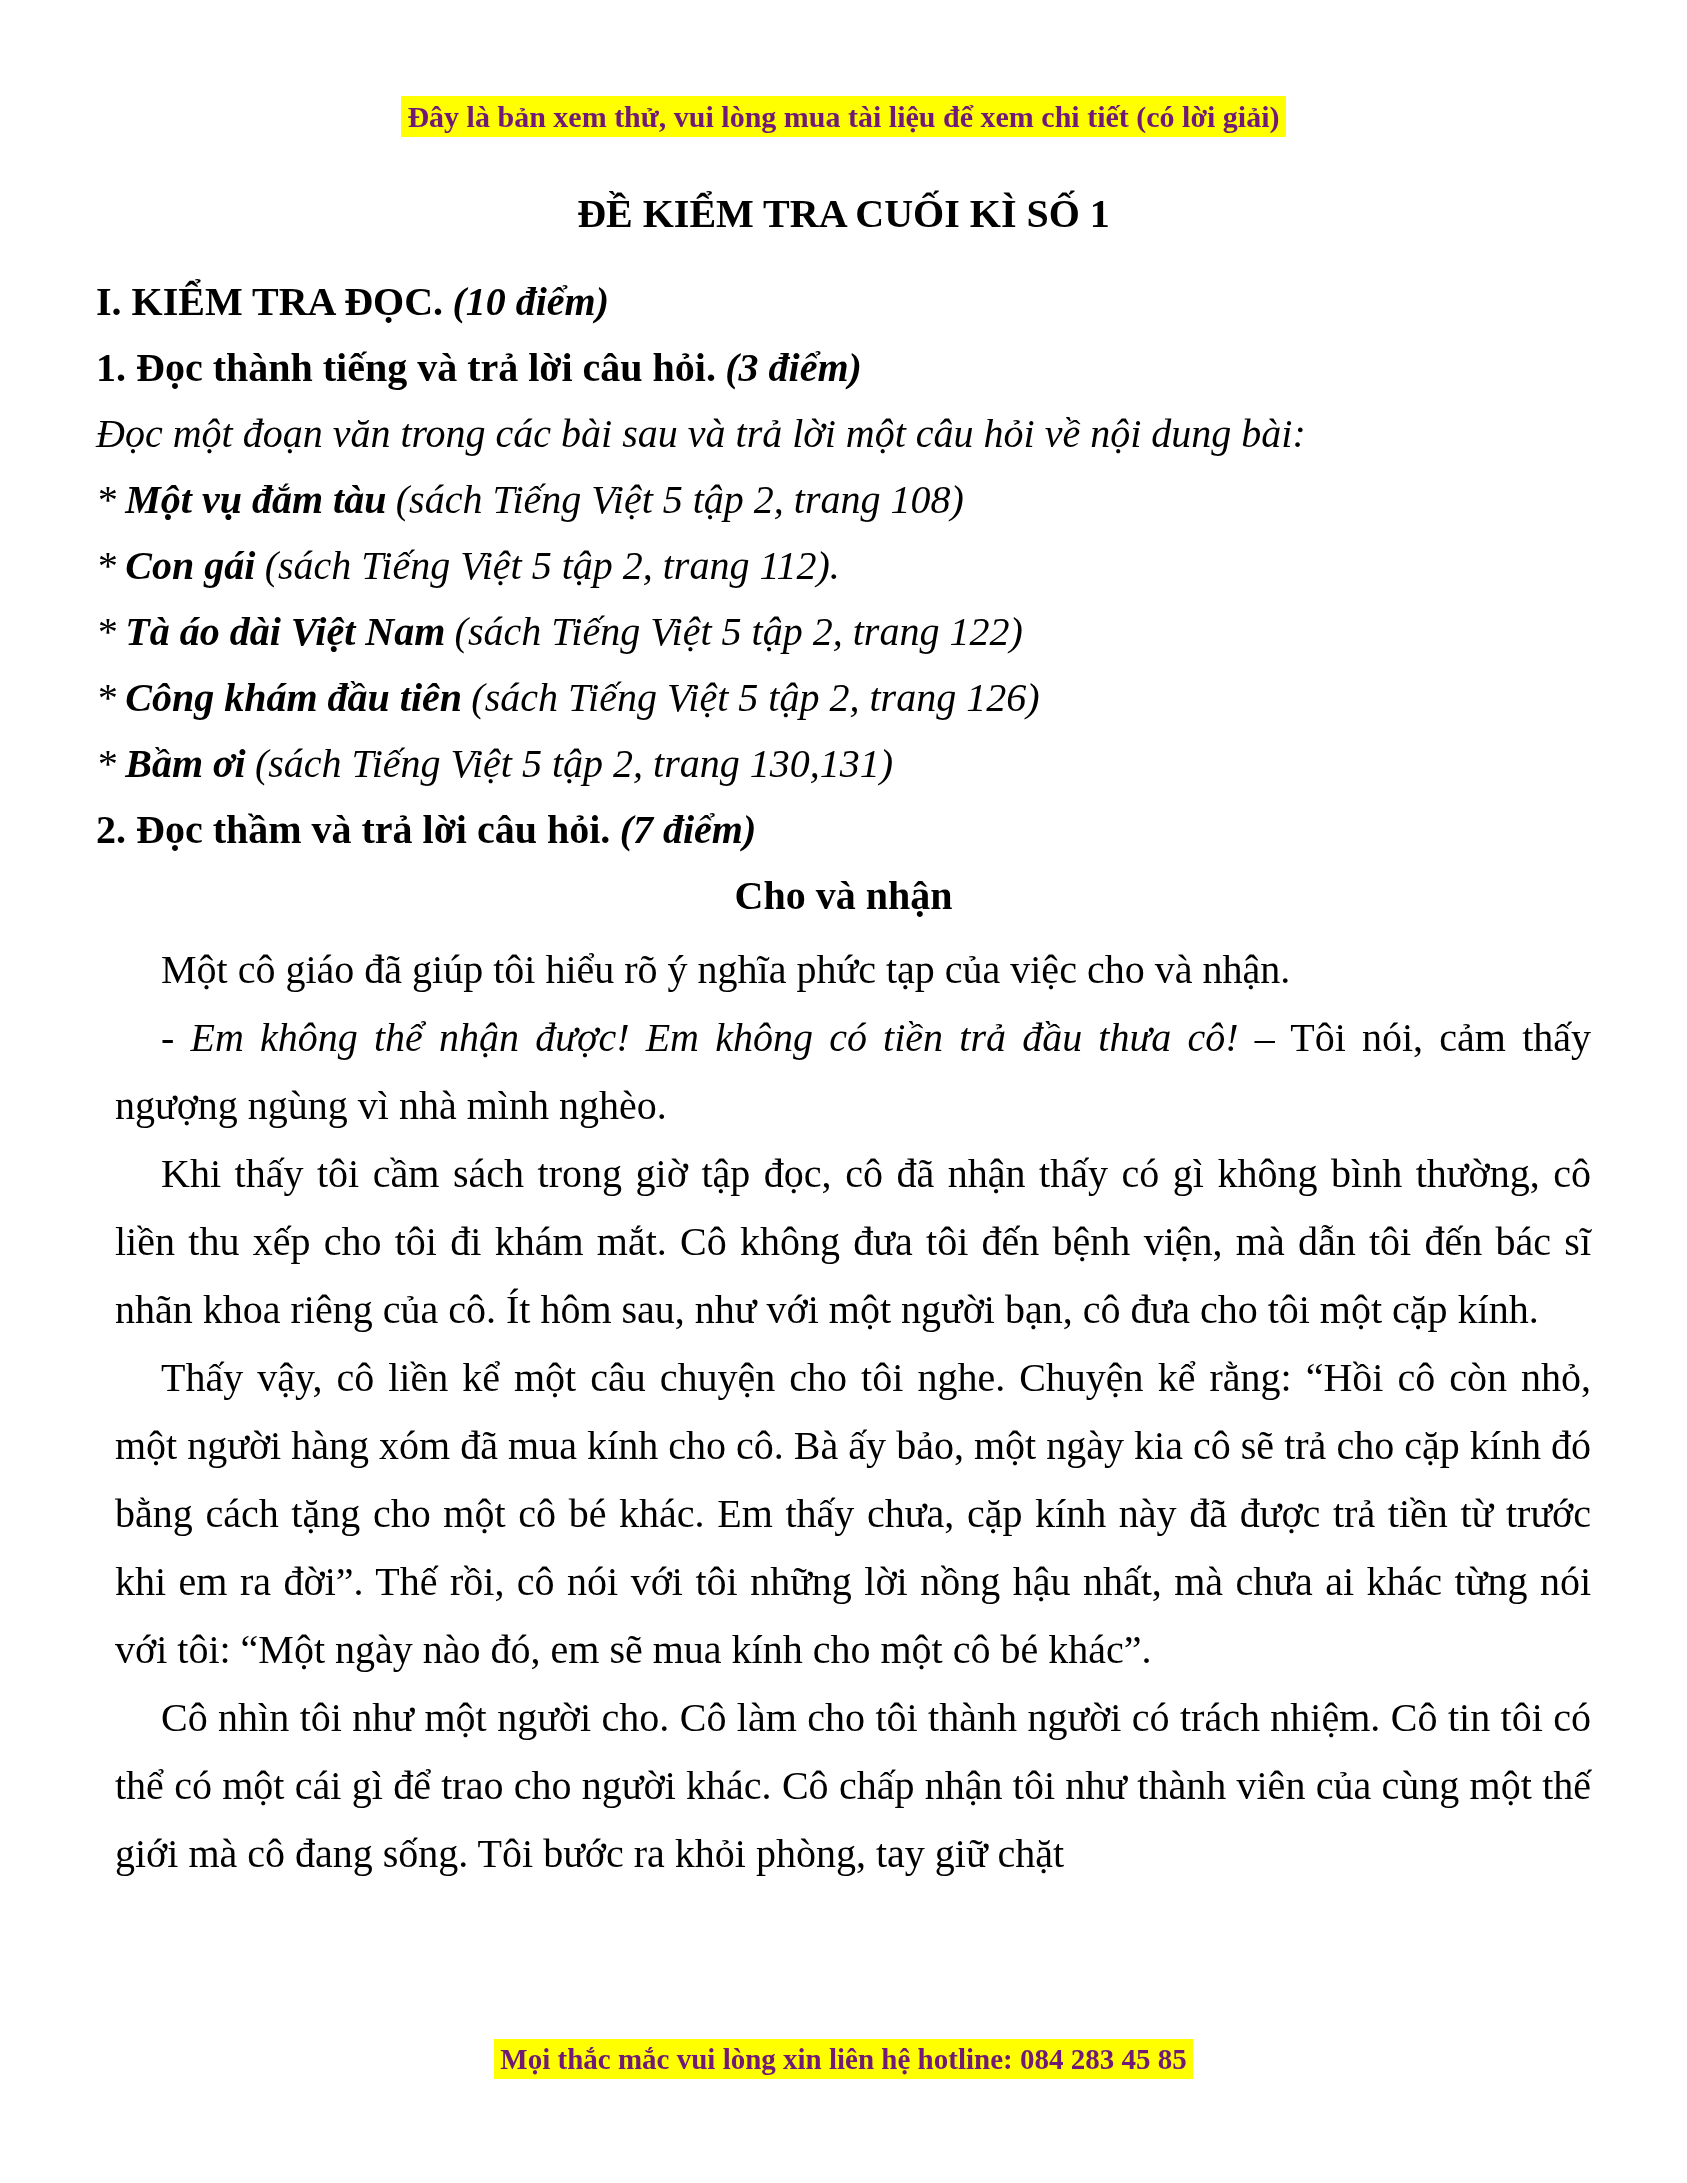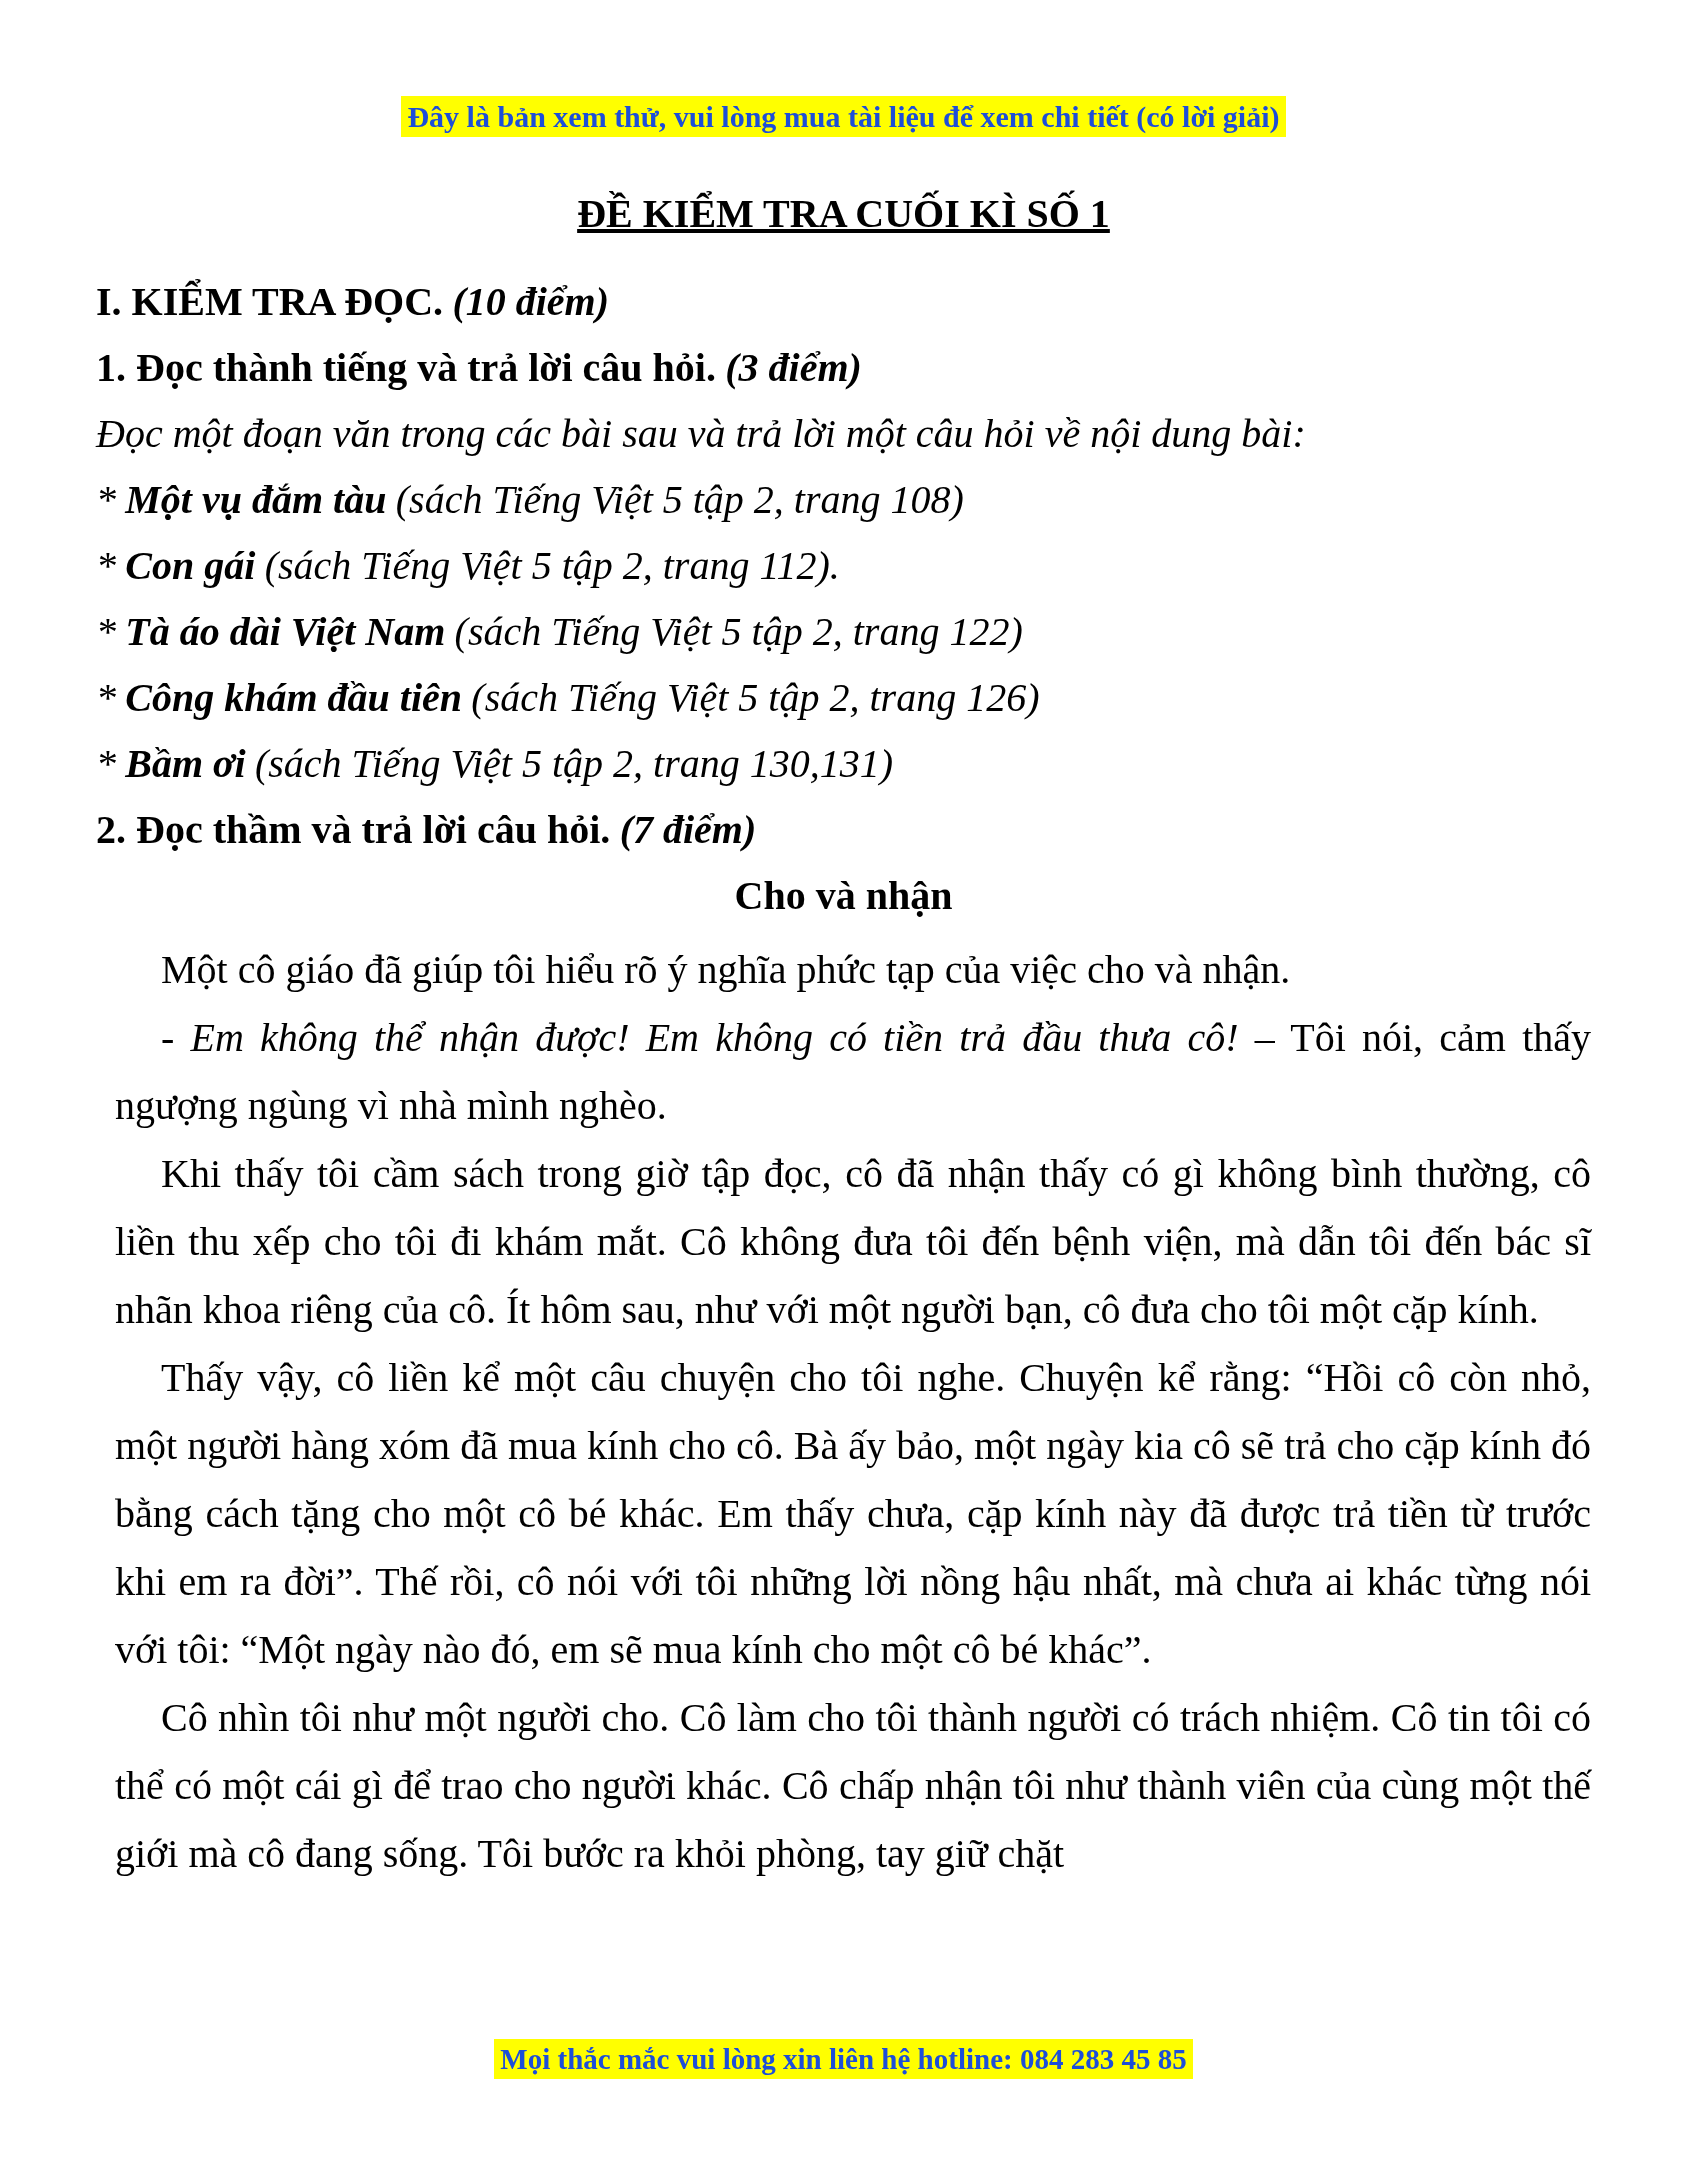--- a/index.html
+++ b/index.html
@@ -17,42 +17,41 @@
     height: 2183px;
     padding: 0 96px;
     position: relative;
   }
   
   .banner-wrap { text-align: center; }
   .banner-top-wrap { padding-top: 96px; }
   .banner {
     display: inline-block;
     background: #FFFF00;
-    color: #1d4ed8;
+    color: #701a75;
     font-weight: bold;
     font-size: 30px;
     line-height: 41px;
     padding: 0 6.6px;
     white-space: nowrap;
   }
   .banner-bottom-wrap {
     position: absolute;
     left: 0; right: 0;
     top: 2039px;
     text-align: center;
   }
   .banner-bottom-wrap .banner { font-size: 29px; line-height: 40px; }
 
   .doc-title {
     margin-top: 56px;
     text-align: center;
     font-weight: bold;
     font-size: 40px;
     line-height: 42px;
-    text-decoration: underline;
   }
 
   .headings { margin-top: 34px; font-size: 40px; }
   .hline { line-height: 66px; white-space: nowrap; }
   .hline .lead { margin-right: 9.3px; }
   .b  { font-weight: bold; text-align: right; }
   .bi { font-weight: bold; font-style: italic; margin-top: 41px; }
   .it { font-style: italic; }
   .reading-item .marker { margin-right: 9.3px; font-style: italic; }
   .reading-item .rtitle { margin-right: 9.3px; }

